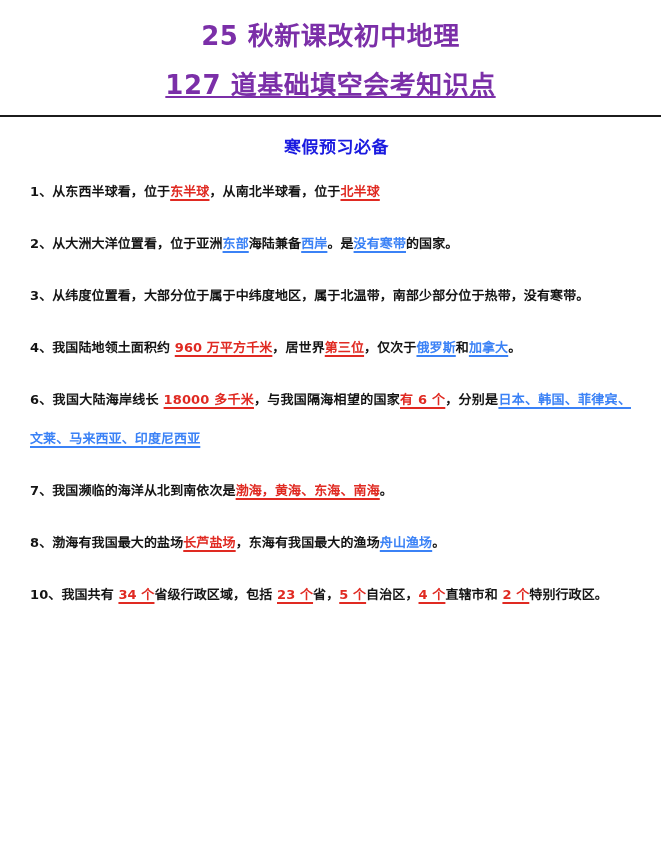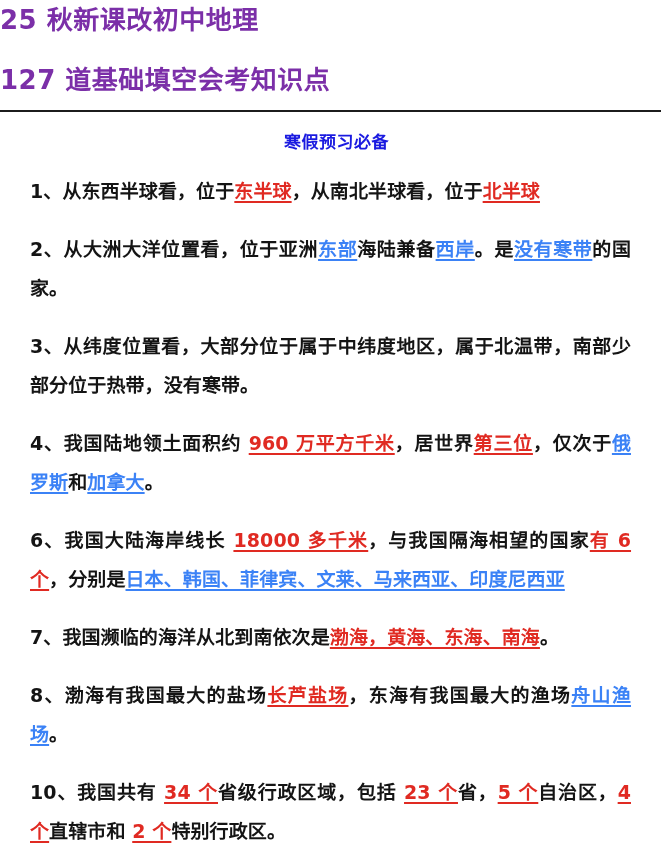--- a/index.html
+++ b/index.html
@@ -19,31 +19,34 @@
 
   .page {
     position: relative;
     width: 661px;
     height: 853px;
     box-sizing: border-box;
   }
 
   
   .title-block {
+    padding-top: 16px;
+    text-align: center;
   }
   .doc-title {
     font-size: 26px;
     font-weight: bold;
     color: #7b2fa8;
     letter-spacing: 0.5px;
     line-height: 1.55;
     margin: 0;
   }
   .doc-title + .doc-title {
-    margin-top: 20px;
+    margin-top: 9px;
+    text-decoration: underline;
   }
 
   .rule {
     margin: 9px 0 0 0;
     height: 2px;
     background: #1c1c1c;
     width: 100%;
   }
 
   .subtitle {
@@ -54,21 +57,21 @@
     margin: 16px 0 0 12px;
     letter-spacing: 0.5px;
   }
 
   
   .content {
     margin: 14px 30px 0 30px;
     width: 601px;
   }
   .item {
-    font-size: 19px;
+    font-size: 13px;
     font-weight: bold;
     line-height: 39px;
     color: #141414;
     text-align: justify;
     text-justify: inter-character;
     letter-spacing: 0.1px;
     word-break: break-all;
   }
 
   

